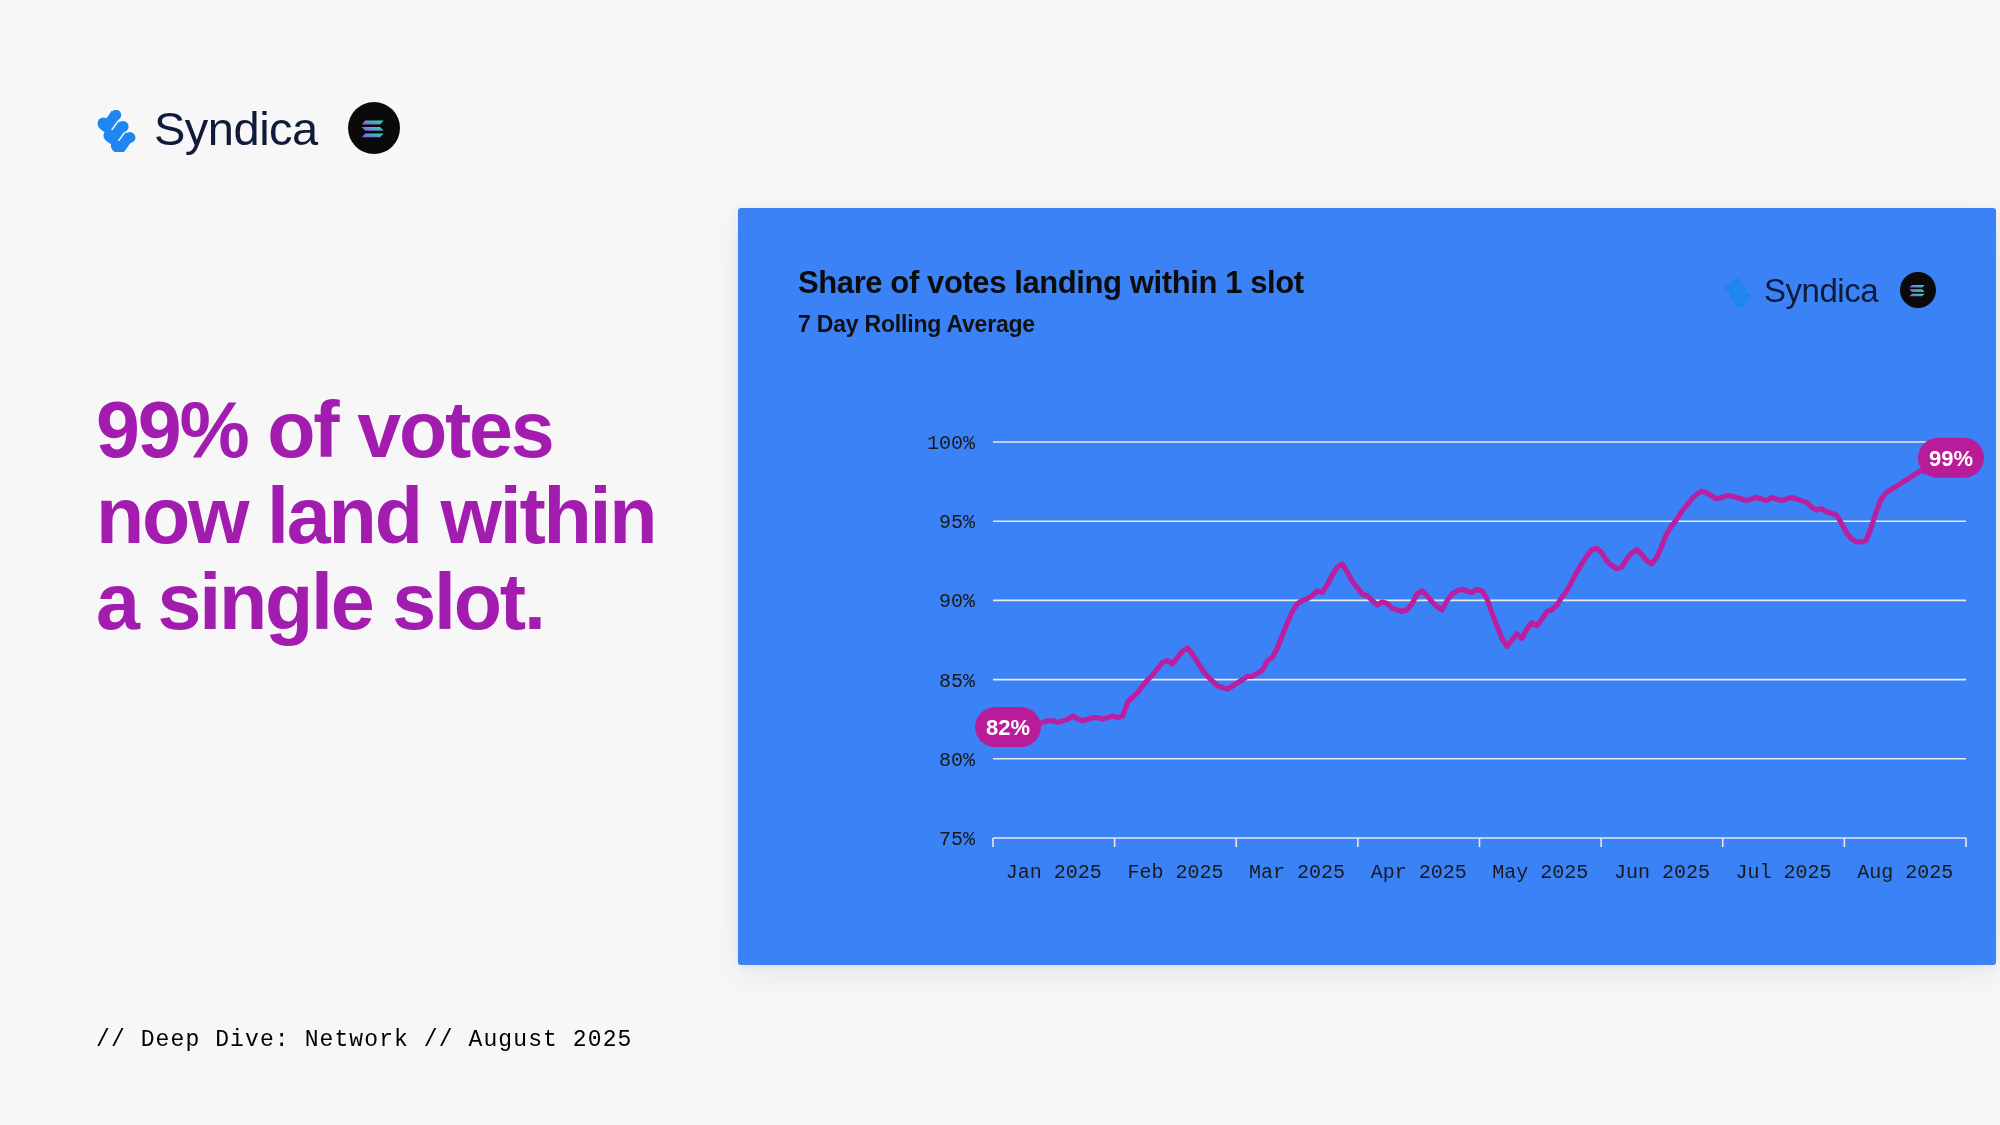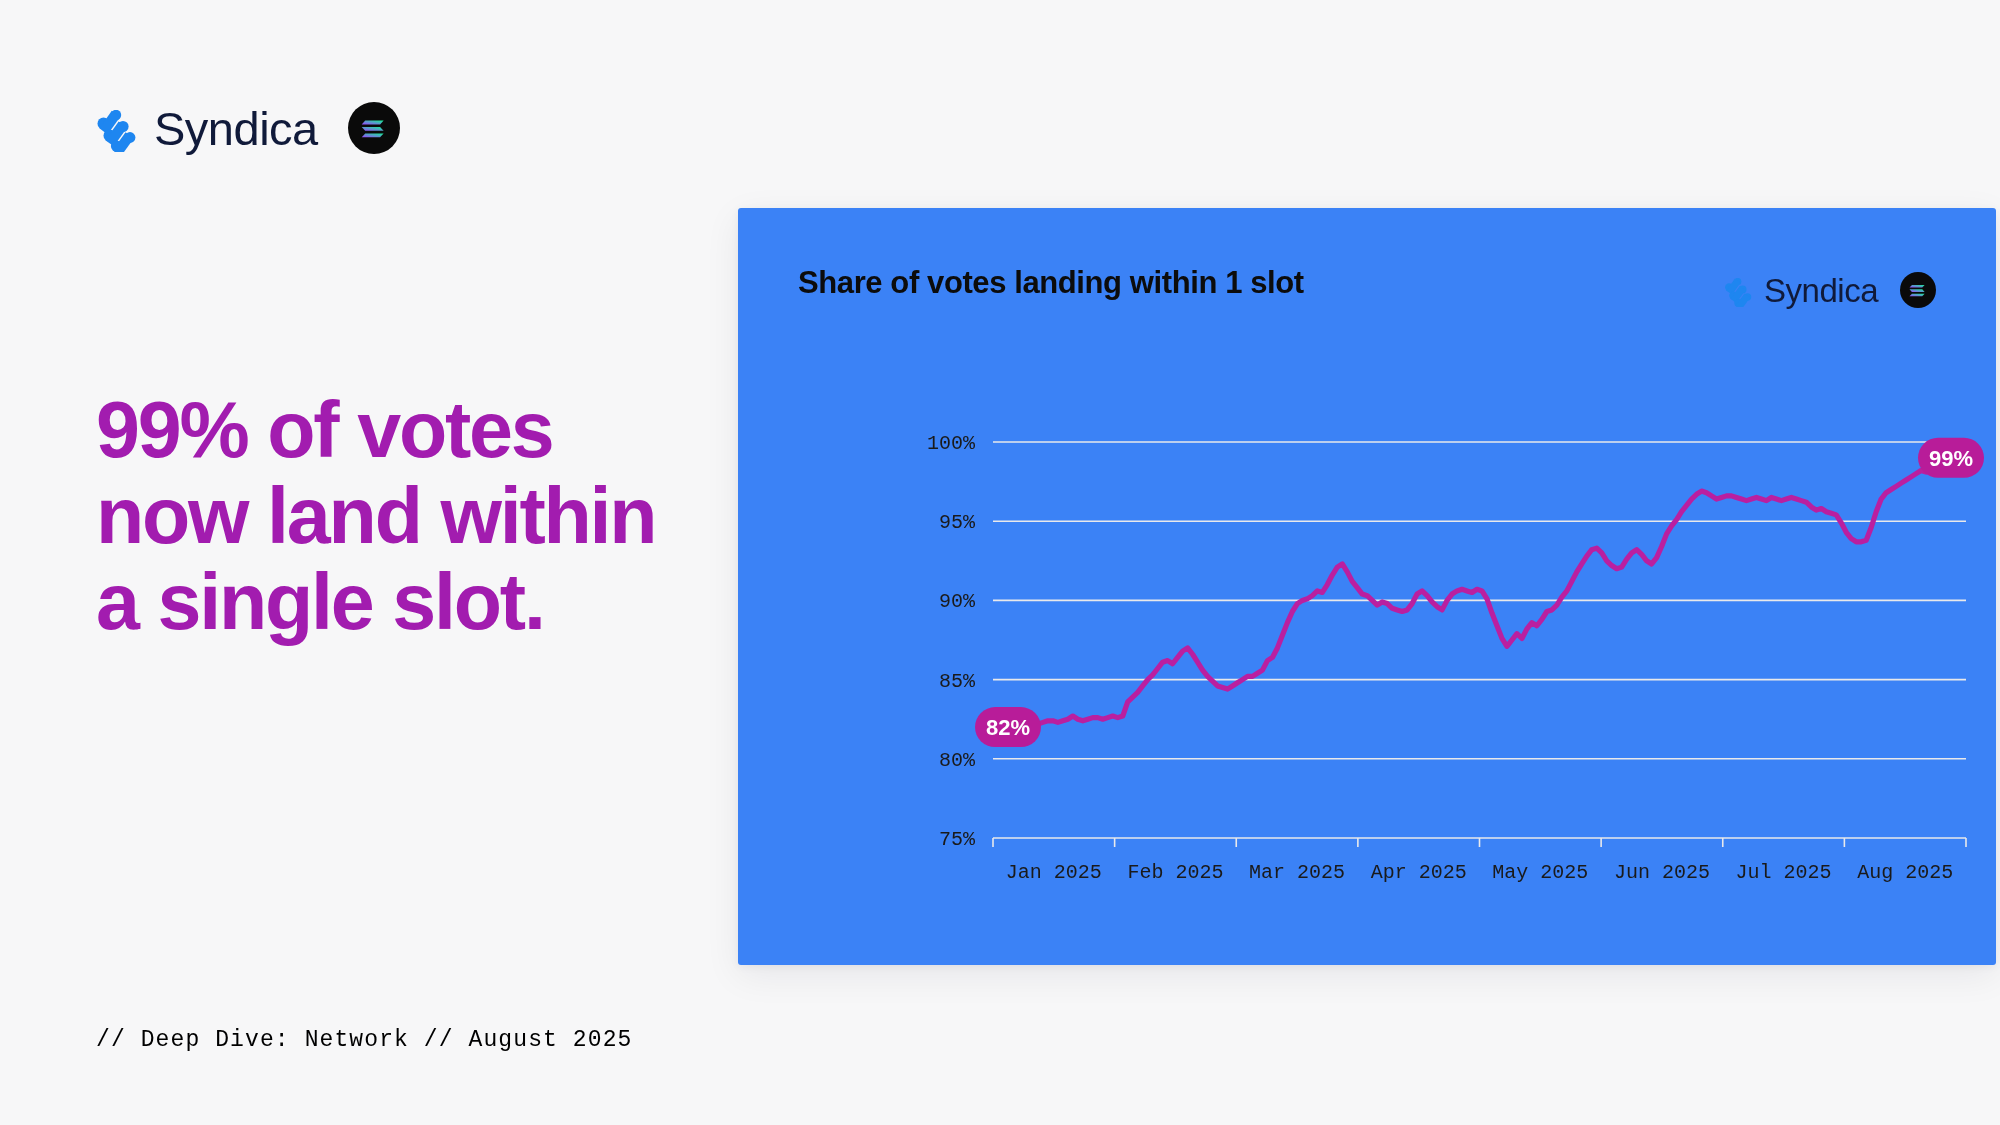--- a/index.html
+++ b/index.html
@@ -97,20 +97,21 @@
     </svg>
   </div>
 
   <h1 class="headline">99% of votes now land within a single slot.</h1>
 
   <div class="footnote">// Deep Dive: Network // August 2025</div>
 
   <div class="card">
     <div class="card-head">
       <div class="card-title">Share of votes landing within 1 slot</div>
+      <div class="card-sub">7 Day Rolling Average</div>
     </div>
 
     <div class="card-brand">
       <div class="brand-lockup">
         <svg class="logo-mark" viewBox="0 0 42 42">
           <g fill="#1e86f0">
             <g>
                 <circle cx="7.5" cy="13.5" r="6"></circle>
                 <circle cx="20" cy="5" r="5.2"></circle>
               <polygon points="3.4,18.2 15.8,0.8 24.1,7.0 11.6,24.4"></polygon>

